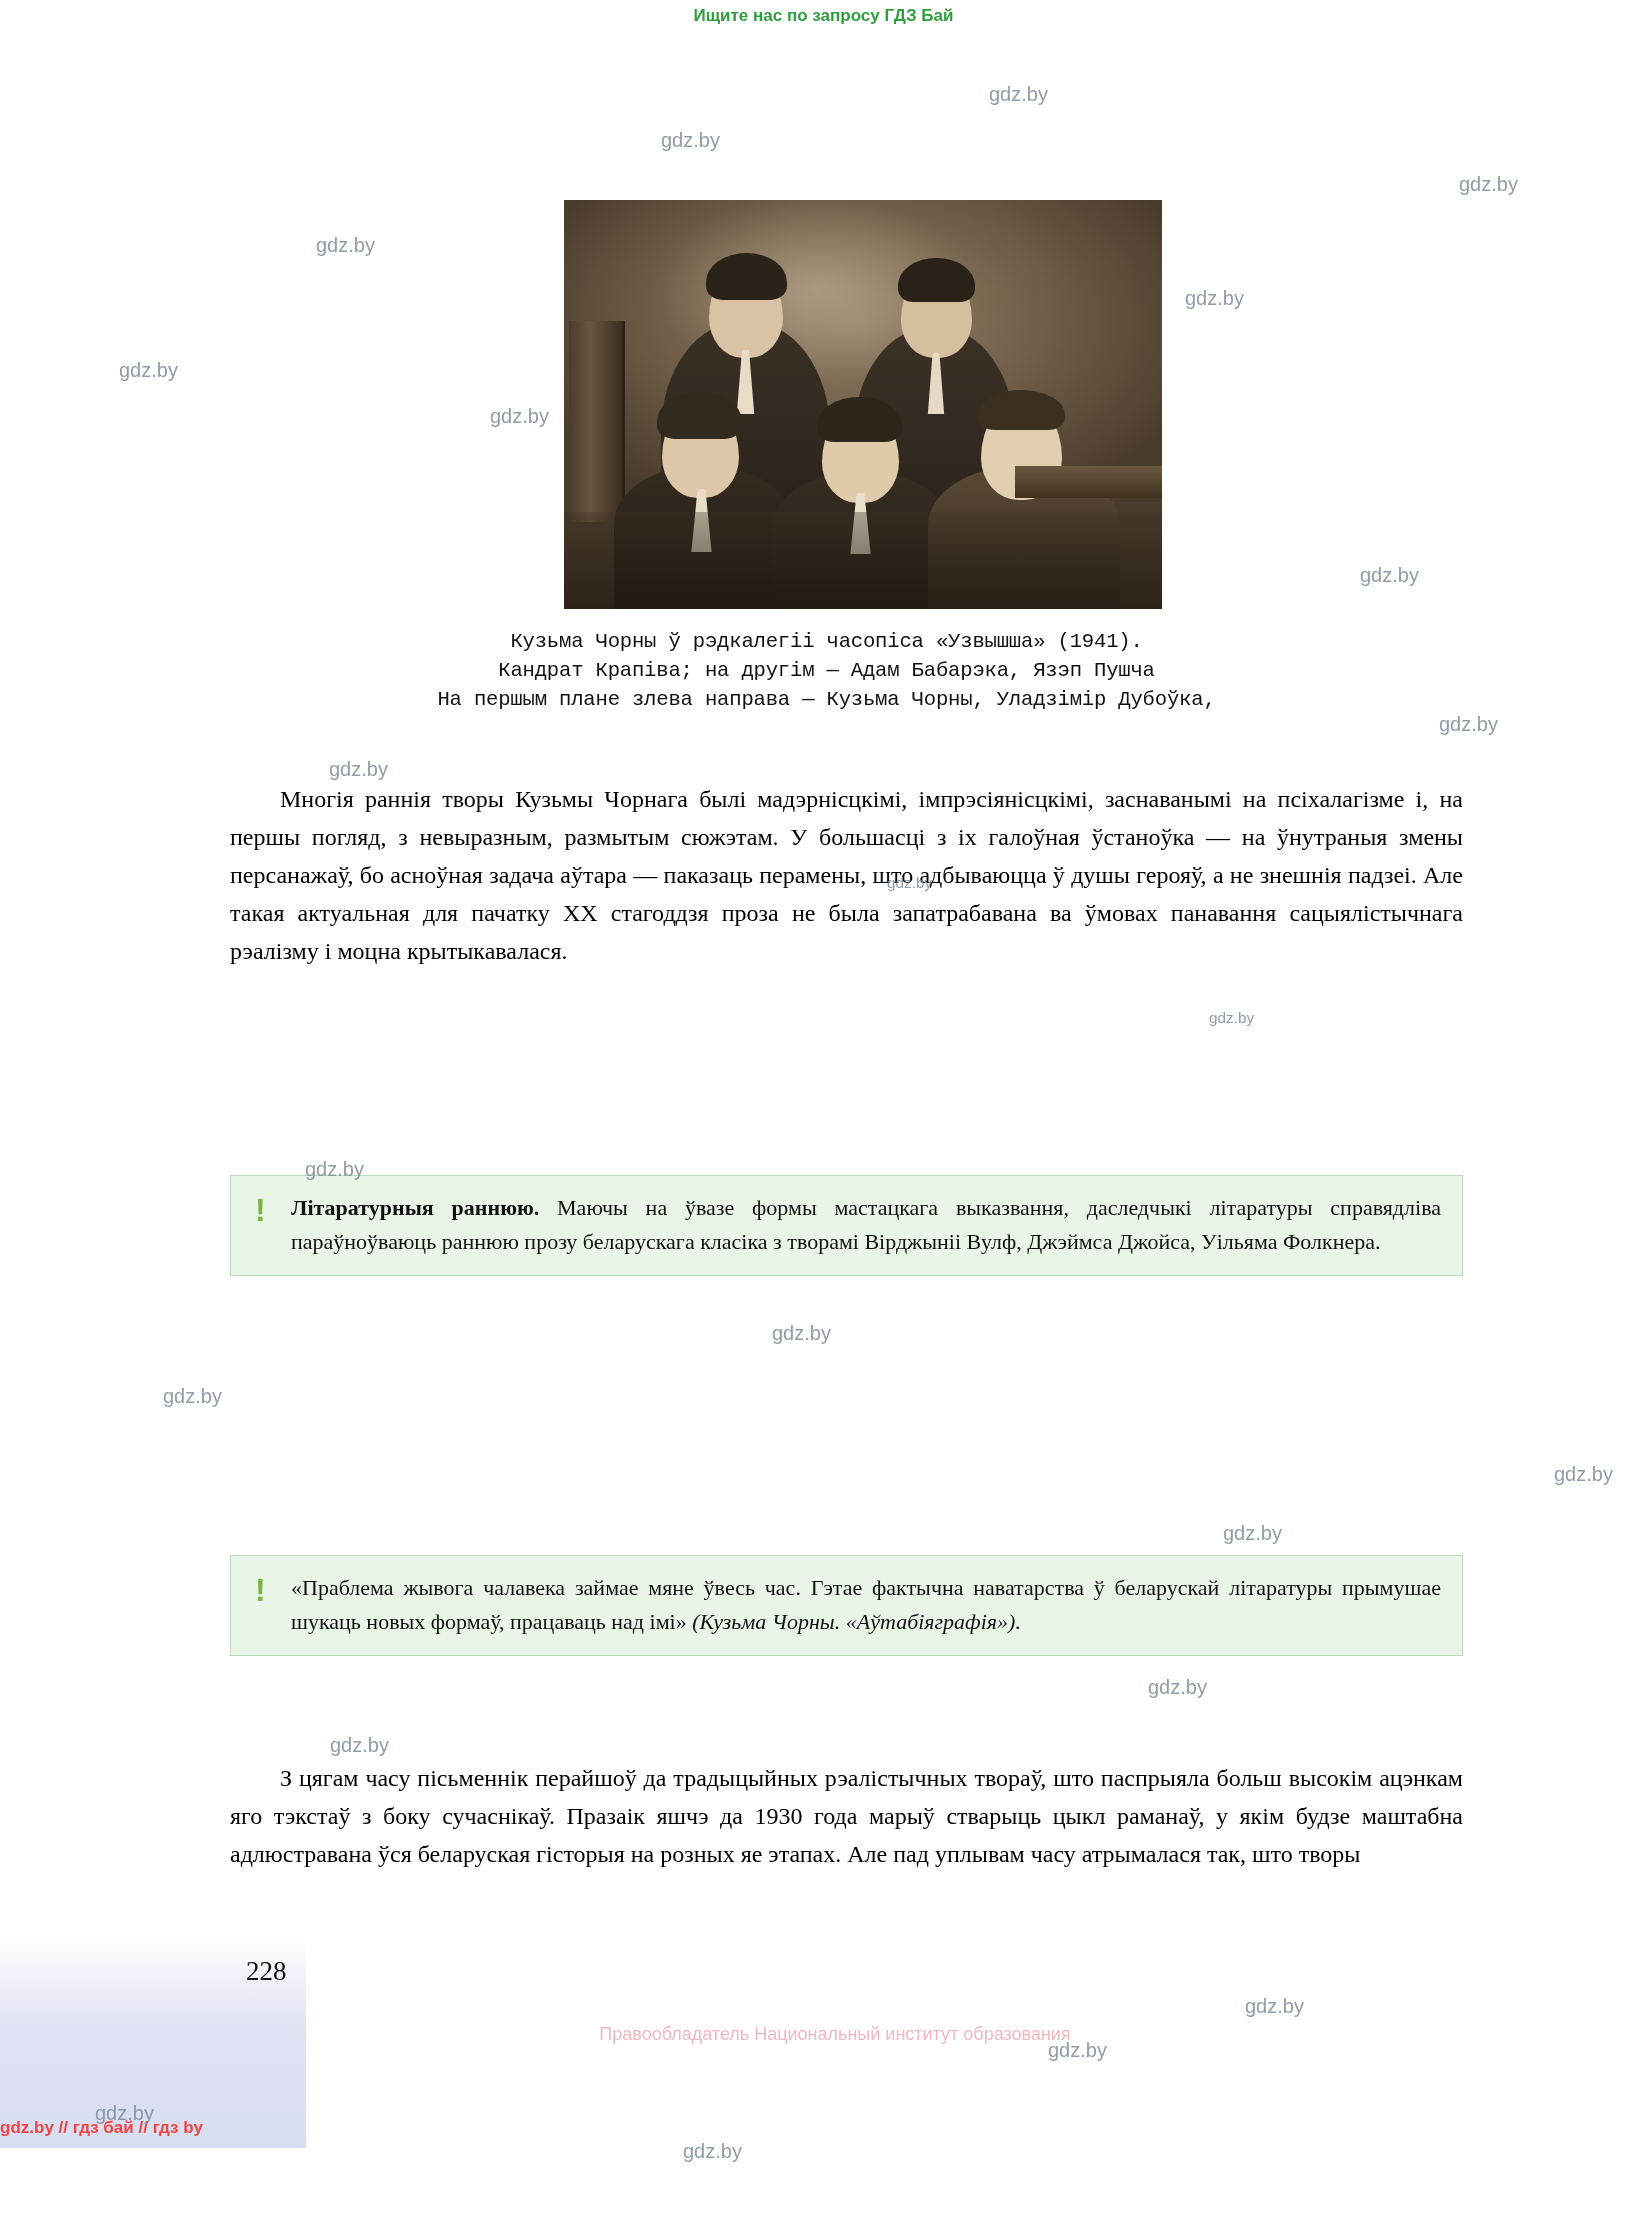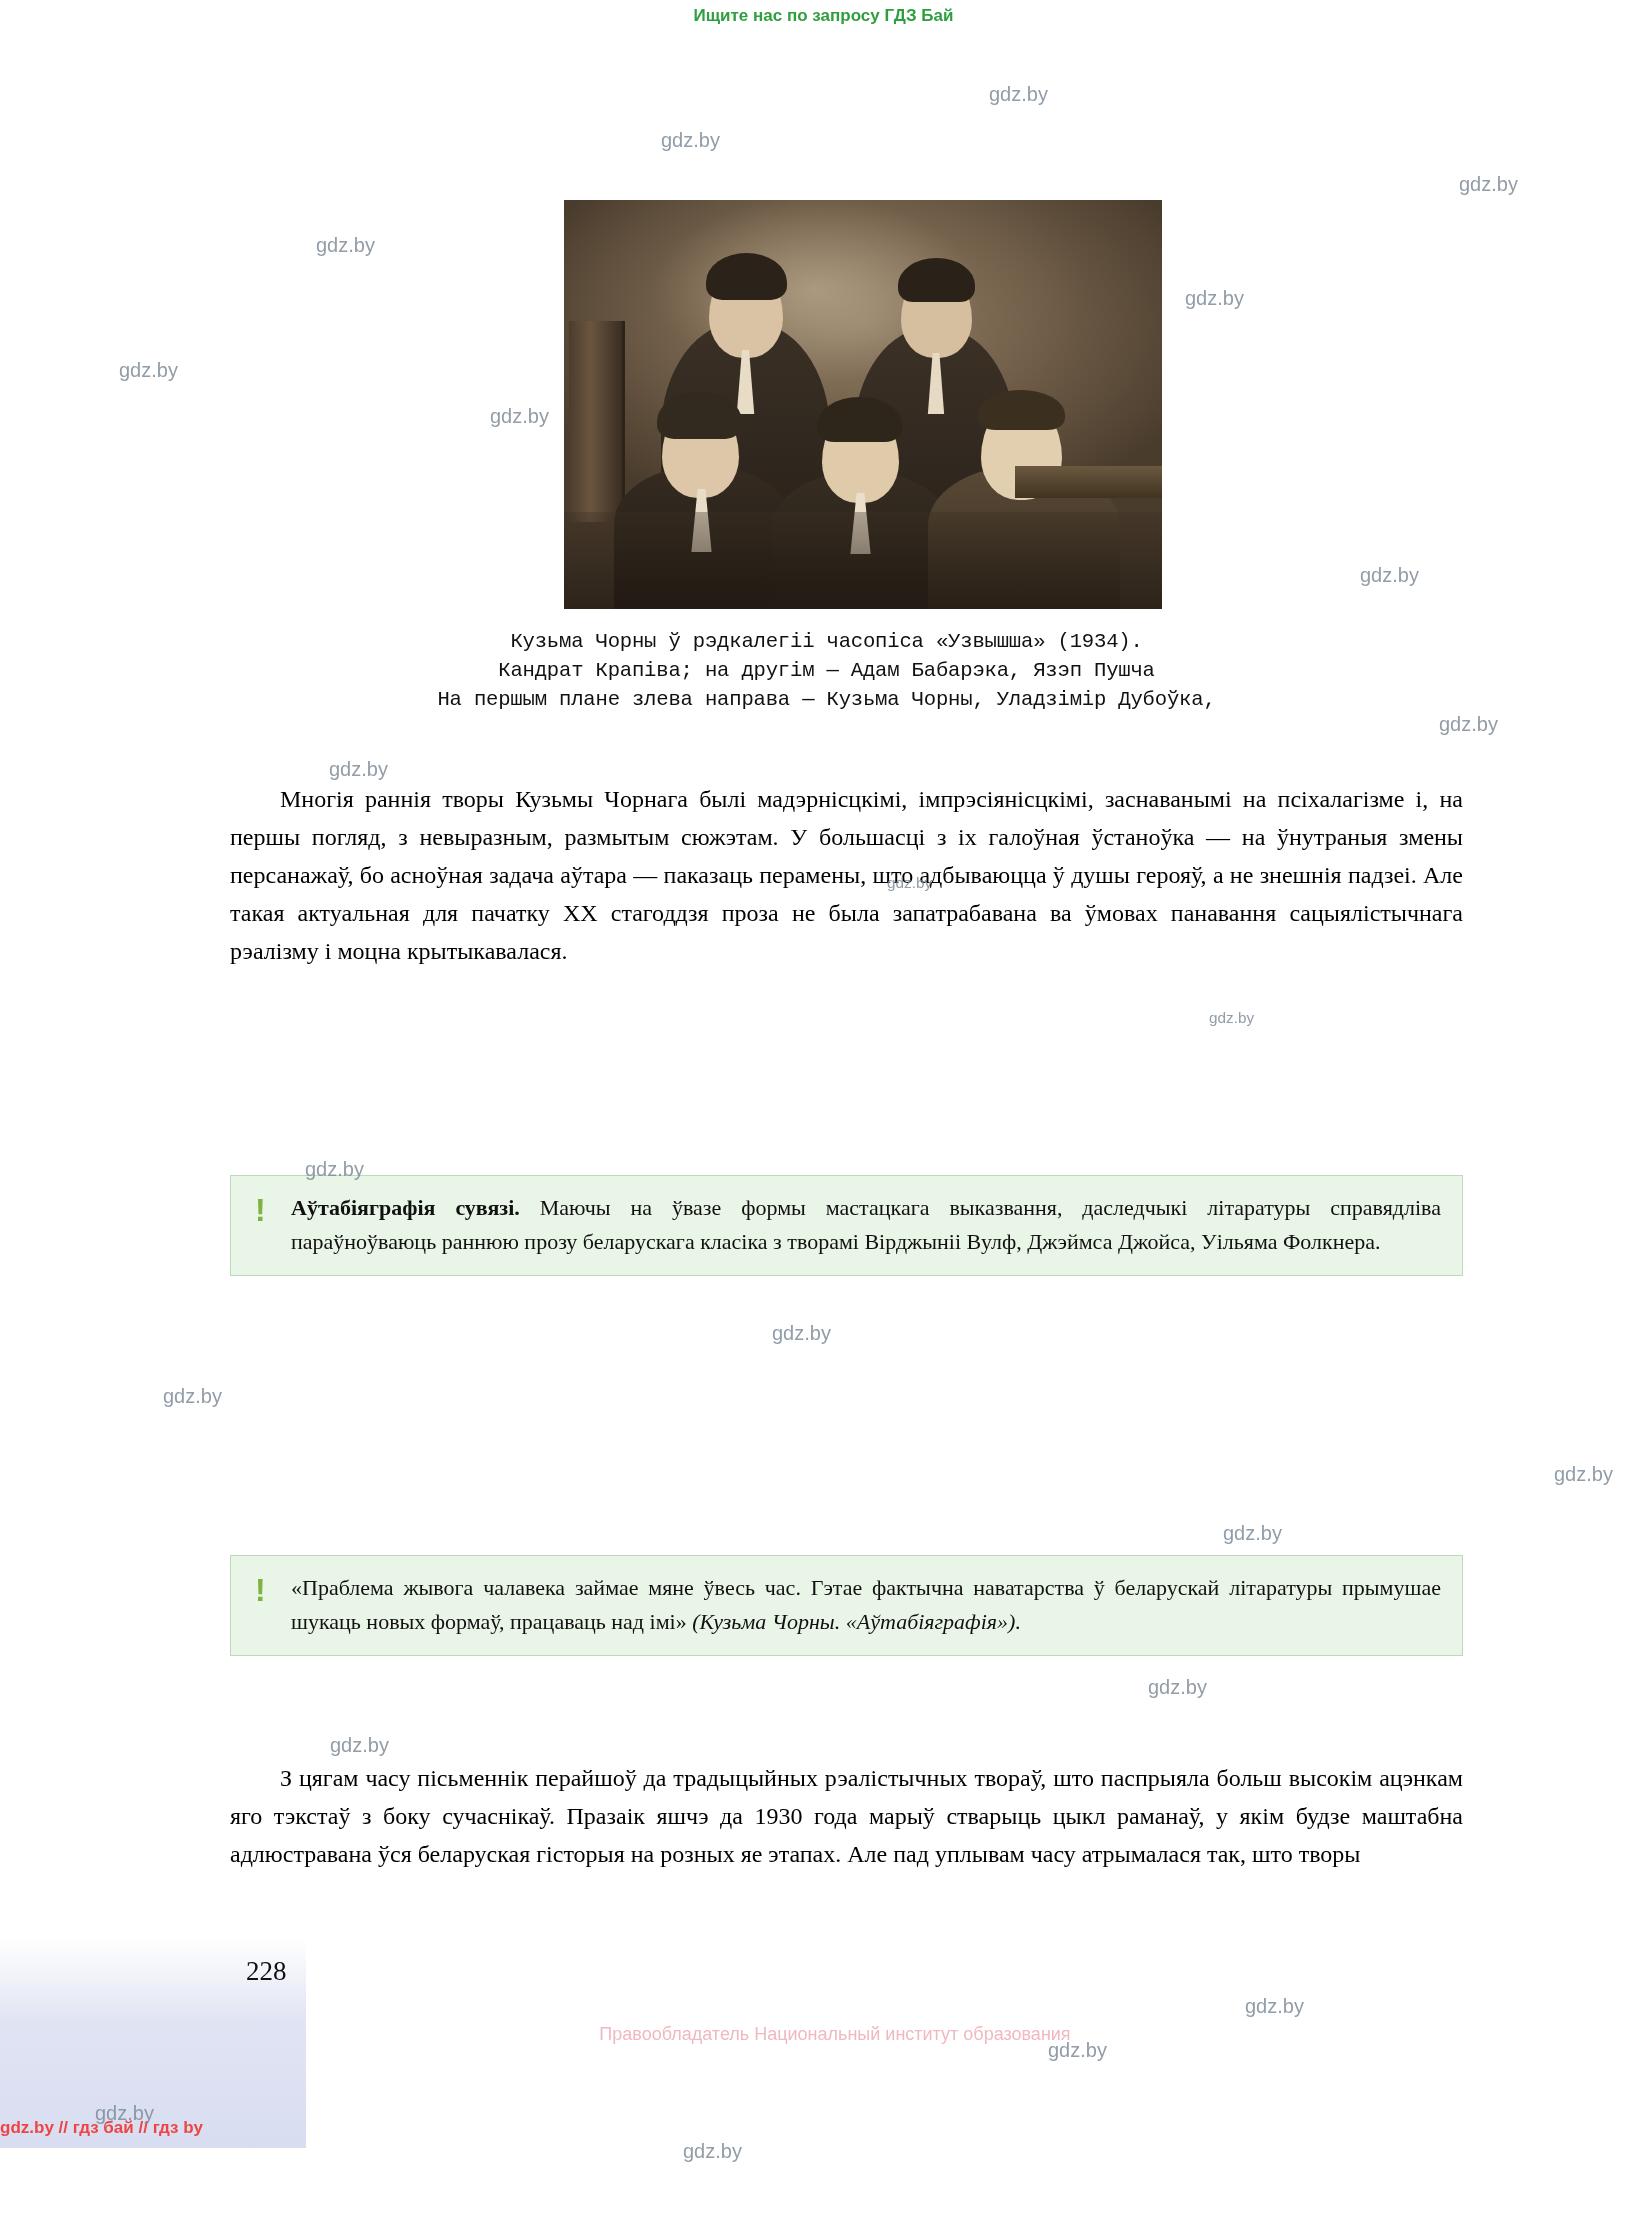--- a/index.html
+++ b/index.html
@@ -222,30 +222,30 @@
       <div class="fig" style="left:364px; top:266px; width:192px; height:157px; background:linear-gradient(180deg,#5a4a37 0%,#33291d 100%);"></div>
       <div class="head" style="left:417px; top:200px; width:81px; height:100px; background:#e2cfb0;"></div>
       <div class="hair" style="left:414px; top:190px; width:87px; height:40px; background:#3b301f;"></div>
 
       <div style="position:absolute; left:451px; top:266px; width:147px; height:32px; background:linear-gradient(180deg,#6b5840 0%,#40331f 100%);"></div>
       <div class="floorline"></div>
     </div>
   </div>
 
   <div class="caption">
-    <div>Кузьма Чорны ў рэдкалегіі часопіса «Узвышша» (1934).</div>
+    <div>Кузьма Чорны ў рэдкалегіі часопіса «Узвышша» (1941).</div>
     <div>Кандрат Крапіва; на другім — Адам Бабарэка, Язэп Пушча</div>
     <div>На першым плане злева направа — Кузьма Чорны, Уладзімір Дубоўка,</div>
   </div>
 
   <div class="para" id="para-1"><span class="indent"></span><span>Многія раннія творы Кузьмы Чорнага былі мадэрнісцкімі, імпрэсіянісцкімі, заснаванымі на псіхалагізме і, на першы погляд, з невыразным, размытым сюжэтам. У большасці з іх галоўная ўстаноўка — на ўнутраныя змены персанажаў, бо асноўная задача аўтара — паказаць перамены, што адбываюцца ў душы герояў, а не знешнія падзеі. Але такая актуальная для пачатку XX стагоддзя проза не была запатрабавана ва ўмовах панавання сацыялістычнага рэалізму і моцна крытыкавалася.</span></div>
 
   <div class="note" id="note-1">
     <span class="bang">!</span>
-    <b>Аўтабіяграфія сувязі.</b><span> Маючы на ўвазе формы мастацкага выказвання, даследчыкі літаратуры справядліва параўноўваюць раннюю прозу беларускага класіка з творамі Вірджыніі Вулф, Джэймса Джойса, Уільяма Фолкнера.</span>
+    <b>Літаратурныя раннюю.</b><span> Маючы на ўвазе формы мастацкага выказвання, даследчыкі літаратуры справядліва параўноўваюць раннюю прозу беларускага класіка з творамі Вірджыніі Вулф, Джэймса Джойса, Уільяма Фолкнера.</span>
   </div>
 
 
   <div class="note" id="note-2">
     <span class="bang">!</span>
     <span>«Праблема жывога чалавека займае мяне ўвесь час. Гэтае фактычна наватарства ў беларускай літаратуры прымушае шукаць новых формаў, працаваць над імі»</span><i> (Кузьма Чорны. «Аўтабіяграфія»).</i>
   </div>
 
   <div class="para" id="para-3"><span class="indent"></span><span>З цягам часу пісьменнік перайшоў да традыцыйных рэалістычных твораў, што паспрыяла больш высокім ацэнкам яго тэкстаў з боку сучаснікаў. Празаік яшчэ да 1930 года марыў стварыць цыкл раманаў, у якім будзе маштабна адлюстравана ўся беларуская гісторыя на розных яе этапах. Але пад уплывам часу атрымалася так, што творы</span></div>
 

